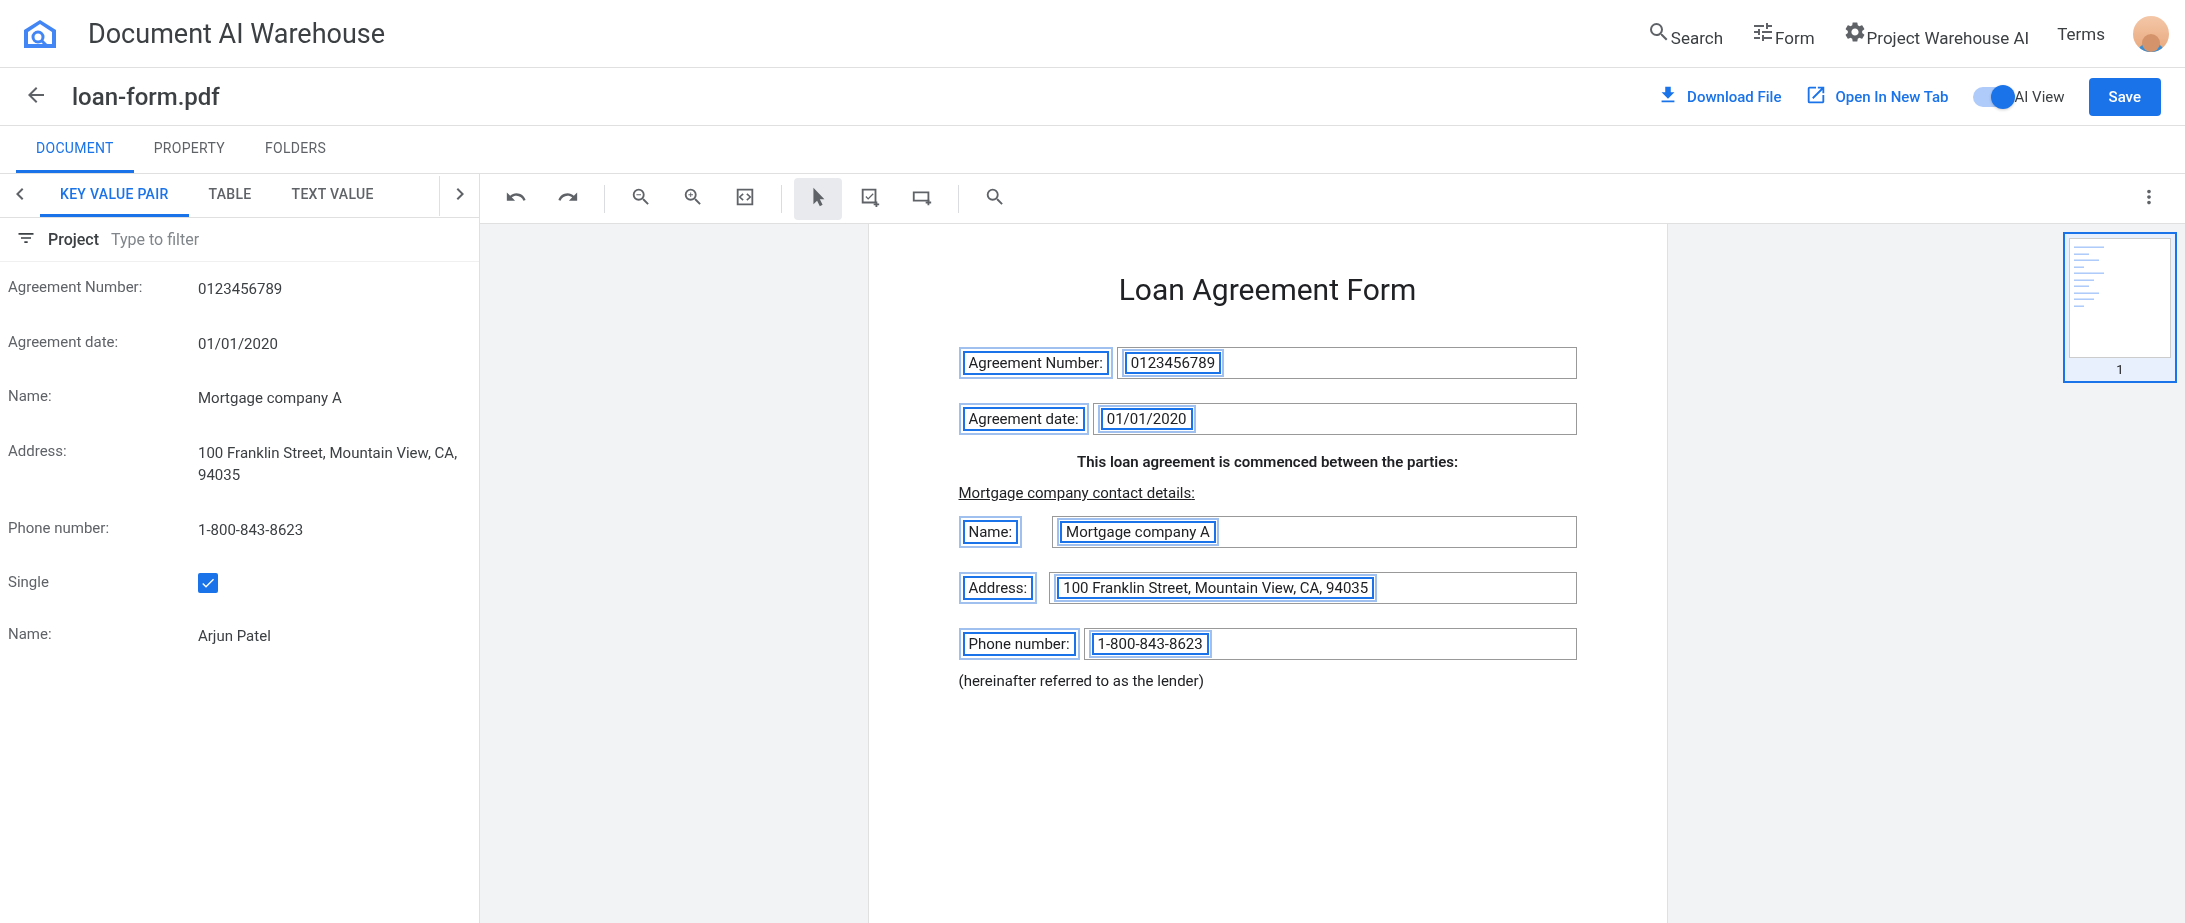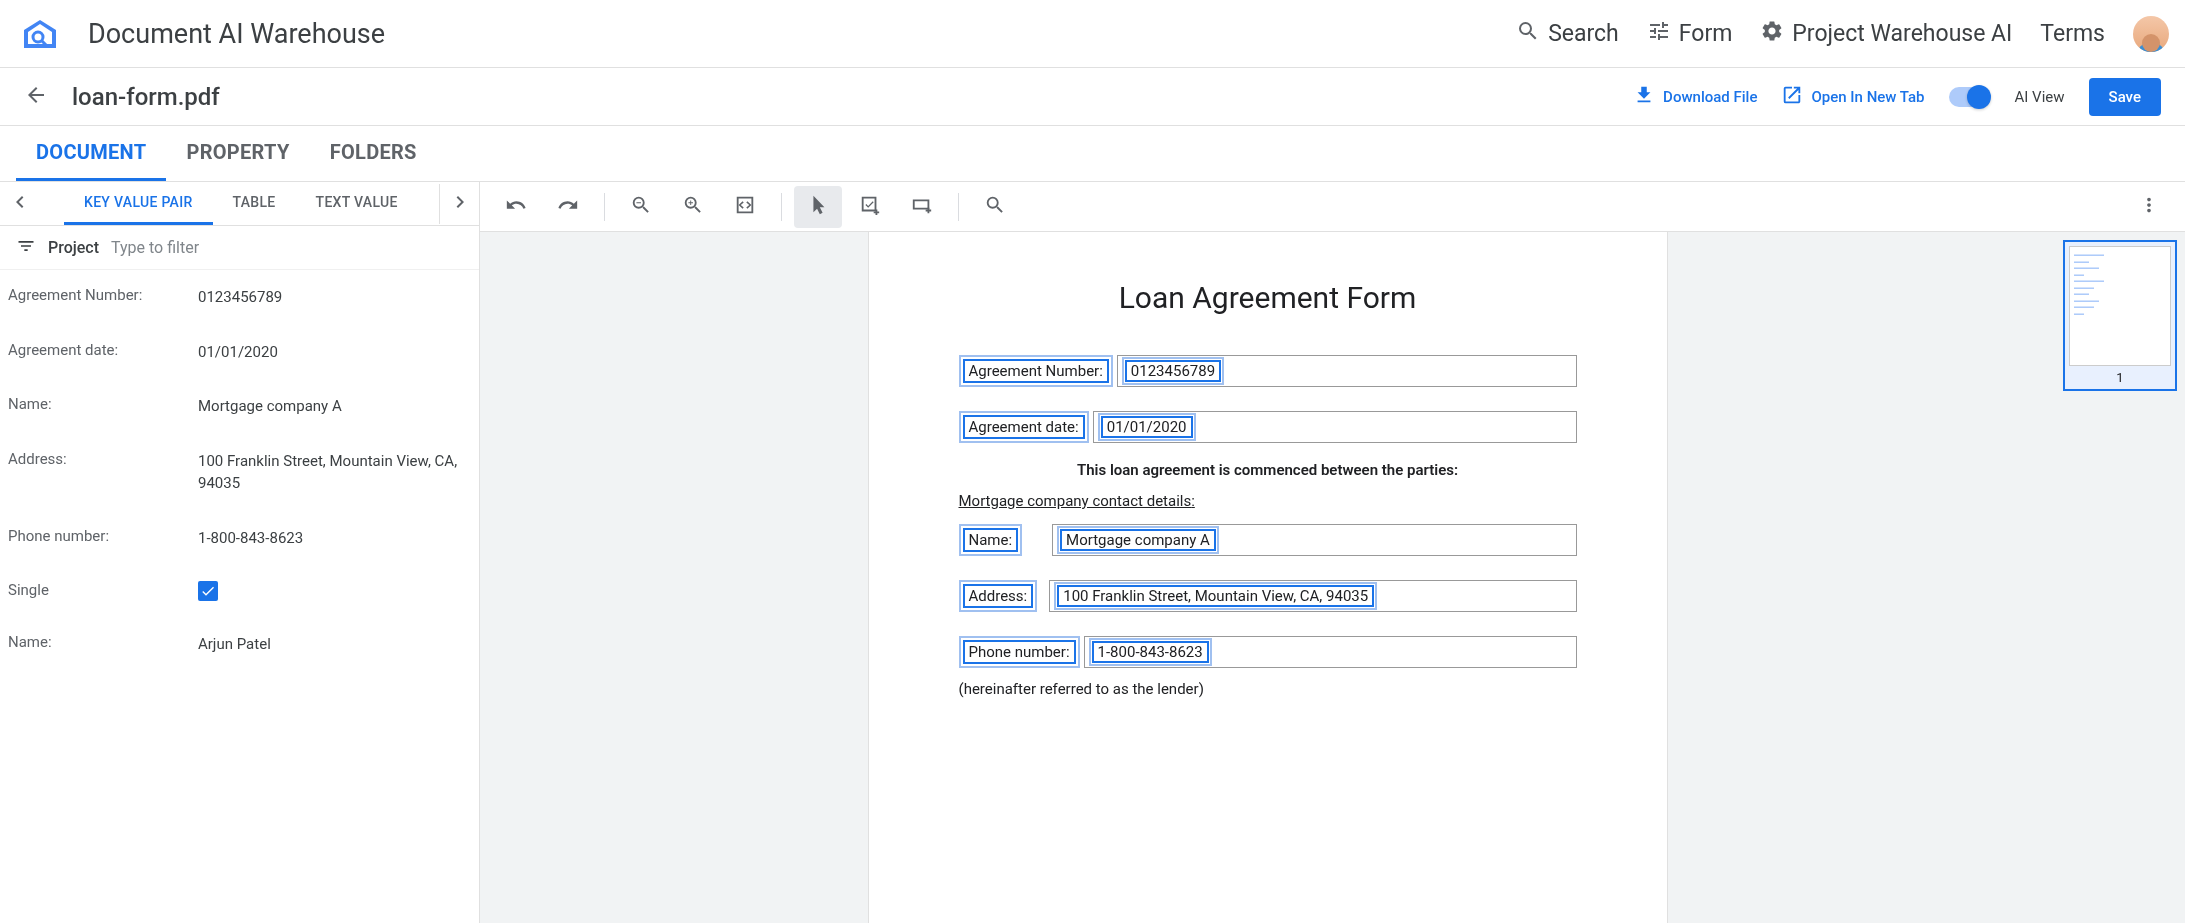--- a/index.html
+++ b/index.html
@@ -3,50 +3,50 @@
 <meta charset="utf-8">
 <style>
 * { margin: 0; padding: 0; box-sizing: border-box; font-family: 'Google Sans', 'Roboto', Arial, sans-serif; }
 body { background: #fff; color: #202124; font-size: 14px; }
 
 
 .top-header { display: flex; align-items: center; height: 68px; padding: 4px 16px; border-bottom: 1px solid #e0e0e0; }
 .logo { width: 48px; height: 48px; display: flex; align-items: center; justify-content: center; }
 .app-title { font-size: 27px; color: #3c4043; margin-left: 24px; font-weight: 400; }
 .top-nav { margin-left: auto; display: flex; align-items: center; gap: 28px; }
-.nav-item { display: flex; align-items: center; gap: 8px; cursor: pointer; color: #3c4043; font-size: 23px; }
+.nav-item { display: flex; align-items: flex-end; cursor: pointer; color: #3c4043; font-size: 17px; }
 .nav-item svg { width: 24px; height: 24px; fill: #5f6368; }
 .avatar { width: 36px; height: 36px; border-radius: 50%; background: linear-gradient(#f4c7a8, #e8a87c); position: relative; overflow: hidden; }
 .avatar::after { content:""; position:absolute; left:50%; top:52%; transform:translateX(-50%); width:18px; height:18px; background:#d4936a; border-radius:50%; box-shadow:0 14px 0 6px #3a8fd4; }
 
 
 .sub-header { display: flex; align-items: center; height: 58px; padding: 0 24px; border-bottom: 1px solid #e0e0e0; }
 .back-btn { width: 24px; height: 24px; cursor: pointer; display: flex; align-items: center; justify-content: center; margin-right: 24px; }
 .back-btn svg { width: 24px; height: 24px; fill: #5f6368; }
 .file-name { font-size: 24px; color: #3c4043; font-weight: 500; }
 .sub-actions { margin-left: auto; display: flex; align-items: center; gap: 24px; }
 .link-btn { display: flex; align-items: center; gap: 8px; color: #1a73e8; font-weight: 500; cursor: pointer; font-size: 15px; }
 .link-btn svg { width: 22px; height: 22px; fill: #1a73e8; }
-.toggle-wrap { display: flex; align-items: center; gap: 26px; }
+.toggle-wrap { display: flex; align-items: center; gap: 2px; }
 .toggle { width: 40px; height: 20px; background: #aecbfa; border-radius: 10px; position: relative; cursor: pointer; }
 .toggle::after { content: ""; position: absolute; right: -2px; top: -2px; width: 24px; height: 24px; background: #1a73e8; border-radius: 50%; box-shadow: 0 1px 3px rgba(0,0,0,0.2); }
 .toggle-label { color: #3c4043; font-size: 15px; }
 .save-btn { background: #1a73e8; color: #fff; border: none; border-radius: 4px; padding: 10px 20px; font-size: 15px; font-weight: 500; cursor: pointer; }
 
 
 .main-tabs { display: flex; border-bottom: 1px solid #e0e0e0; padding-left: 16px; }
-.main-tab { padding: 14px 20px; font-size: 20px; font-weight: 700; color: #5f6368; cursor: pointer; letter-spacing: 0.3px; }
+.main-tab { padding: 14px 20px; font-size: 14px; font-weight: 400; color: #5f6368; cursor: pointer; letter-spacing: 0.3px; }
 .main-tab.active { color: #1a73e8; border-bottom: 3px solid #1a73e8; }
 
 
 .content { display: flex; height: calc(100vh - 164px); }
 
 
 .left-panel { width: 480px; border-right: 1px solid #e0e0e0; display: flex; flex-direction: column; overflow: hidden; }
-.sub-tabs-wrap { display: flex; align-items: center; border-bottom: 1px solid #e0e0e0; position: relative; gap: 24px; }
+.sub-tabs-wrap { display: flex; align-items: center; border-bottom: 1px solid #e0e0e0; position: relative; }
 .chev-btn { width: 40px; height: 40px; display: flex; align-items: center; justify-content: center; cursor: pointer; }
 .chev-btn svg { width: 24px; height: 24px; fill: #5f6368; }
 .chev-btn.right { margin-left: auto; border-left: 1px solid #e0e0e0; }
 .sub-tabs { display: flex; flex: 1; overflow: hidden; }
 .sub-tab { padding: 12px 20px; font-size: 14px; font-weight: 500; color: #5f6368; cursor: pointer; letter-spacing: 0.3px; white-space: nowrap; }
 .sub-tab.active { color: #1a73e8; border-bottom: 3px solid #1a73e8; }
 
 .filter-row { display: flex; align-items: center; padding: 10px 16px; gap: 12px; border-bottom: 1px solid #f0f0f0; }
 .filter-icon svg { width: 20px; height: 20px; fill: #3c4043; }
 .filter-label { font-weight: 500; color: #3c4043; font-size: 16px; }

